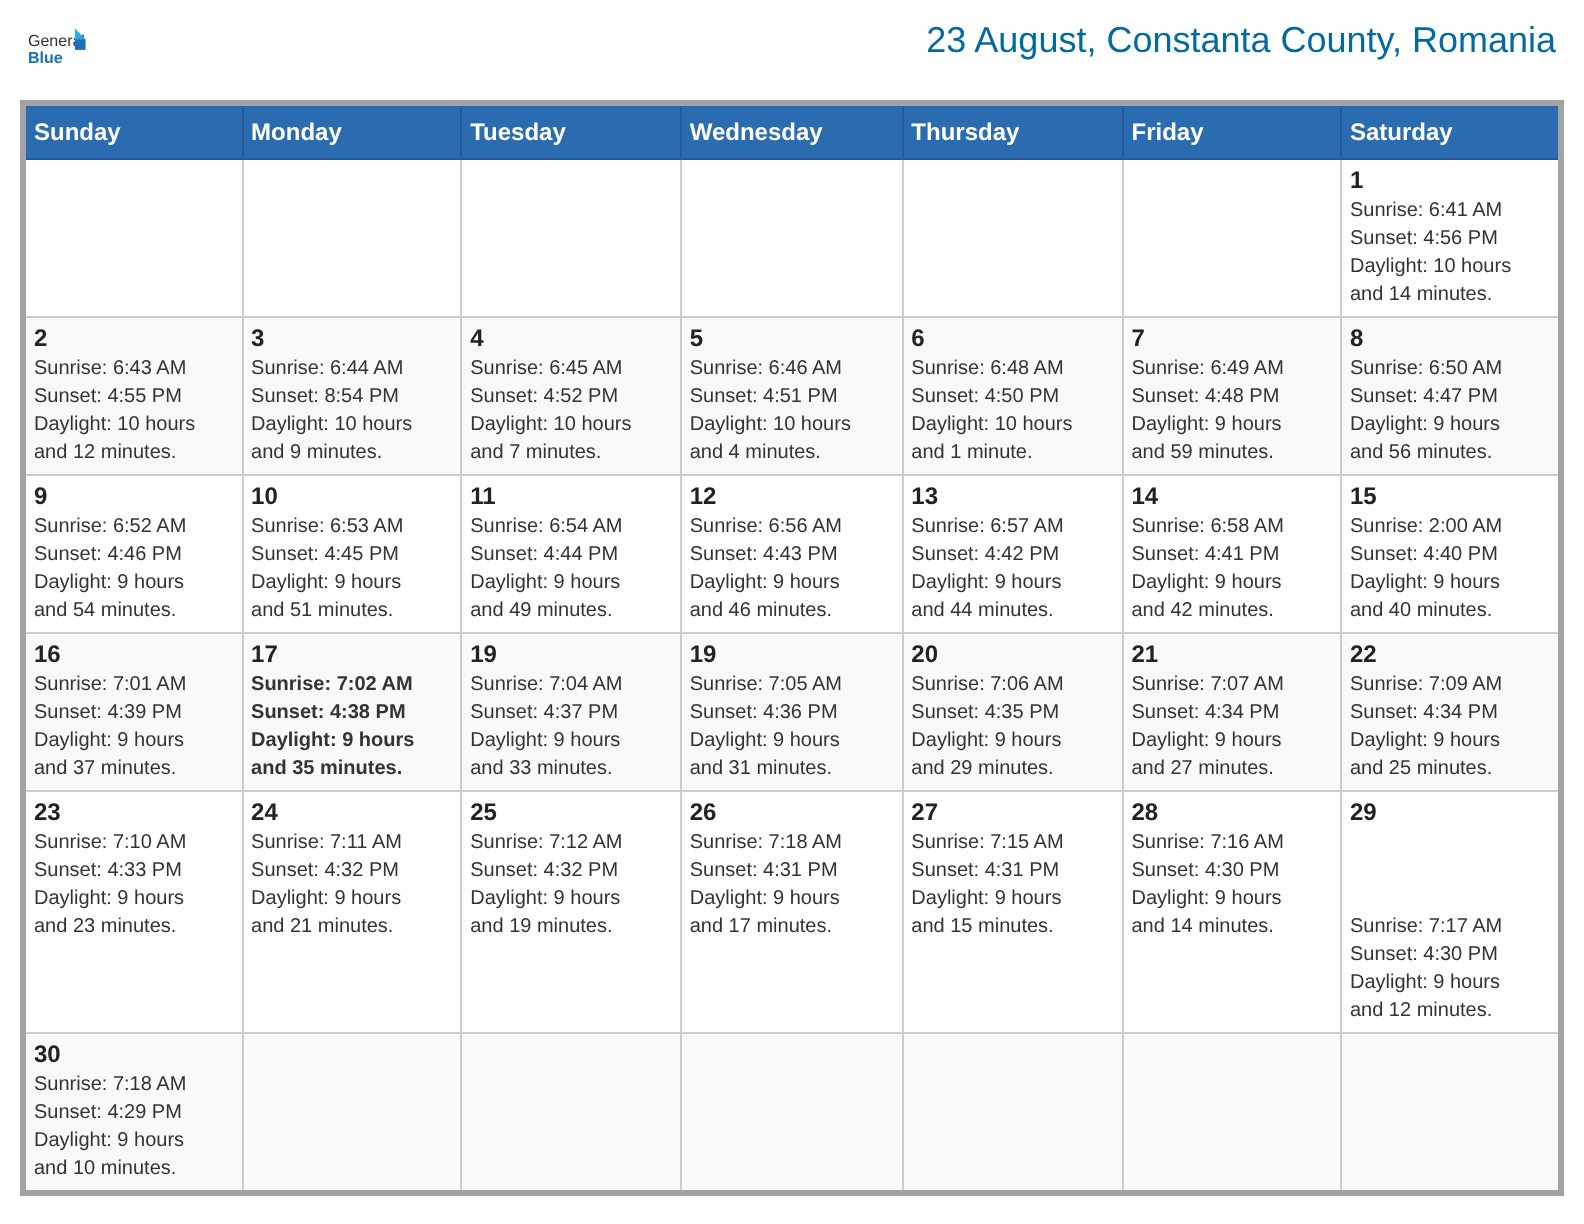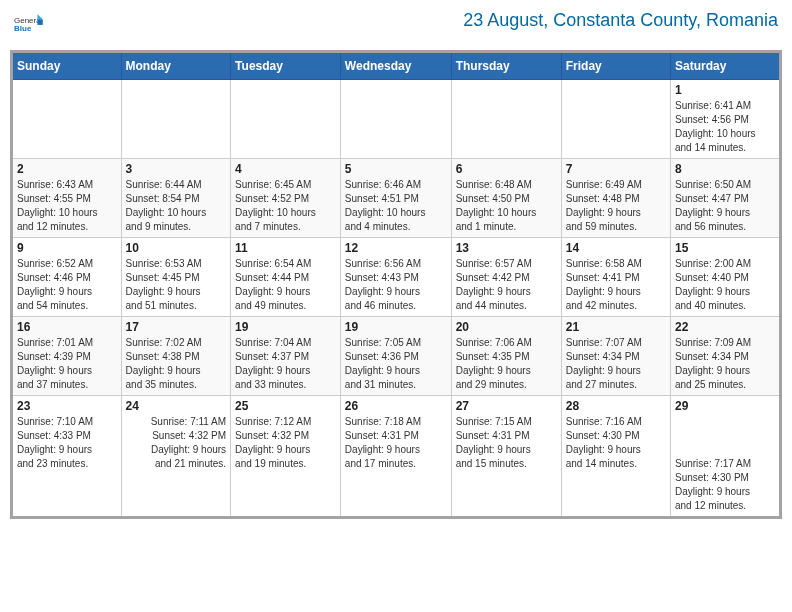--- a/index.html
+++ b/index.html
@@ -227,21 +227,21 @@
       <tr class="row-shaded">
         <td>
           <span class="day-number">16</span>
           <div class="cell-info" style="white-space: pre-line;">Sunrise: 7:01 AM
 Sunset: 4:39 PM
 Daylight: 9 hours
 and 37 minutes.</div>
         </td>
         <td>
           <span class="day-number">17</span>
-          <div class="cell-info" style="white-space: pre-line;">Sunrise: 7:02 AM
+          <div class="cell-info" style="white-space: pre-line; font-weight: bold;">Sunrise: 7:02 AM
 Sunset: 4:38 PM
 Daylight: 9 hours
 and 35 minutes.</div>
         </td>
         <td>
           <span class="day-number">19</span>
           <div class="cell-info" style="white-space: pre-line;">Sunrise: 7:04 AM
 Sunset: 4:37 PM
 Daylight: 9 hours
 and 33 minutes.</div>
@@ -278,21 +278,21 @@
       <tr>
         <td>
           <span class="day-number">23</span>
           <div class="cell-info" style="white-space: pre-line;">Sunrise: 7:10 AM
 Sunset: 4:33 PM
 Daylight: 9 hours
 and 23 minutes.</div>
         </td>
         <td>
           <span class="day-number">24</span>
-          <div class="cell-info" style="white-space: pre-line; text-align: right;">Sunrise: 7:11 AM
+          <div class="cell-info" style="white-space: pre-line;">Sunrise: 7:11 AM
 Sunset: 4:32 PM
 Daylight: 9 hours
 and 21 minutes.</div>
         </td>
         <td>
           <span class="day-number">25</span>
           <div class="cell-info" style="white-space: pre-line;">Sunrise: 7:12 AM
 Sunset: 4:32 PM
 Daylight: 9 hours
 and 19 minutes.</div>
@@ -318,15 +318,30 @@
 Daylight: 9 hours
 and 14 minutes.</div>
         </td>
         <td>
           <span class="day-number">29</span>
           <div class="cell-info" style="white-space: pre-line; margin-top: 44px;">Sunrise: 7:17 AM
 Sunset: 4:30 PM
 Daylight: 9 hours
 and 12 minutes.</div>
         </td>
+      </tr>
+      <tr class="row-shaded">
+        <td>
+          <span class="day-number">30</span>
+          <div class="cell-info" style="white-space: pre-line;">Sunrise: 7:18 AM
+Sunset: 4:29 PM
+Daylight: 9 hours
+and 10 minutes.</div>
+        </td>
+        <td></td>
+        <td></td>
+        <td></td>
+        <td></td>
+        <td></td>
+        <td></td>
       </tr>
     </tbody>
 </table>
 
 </body></html>

